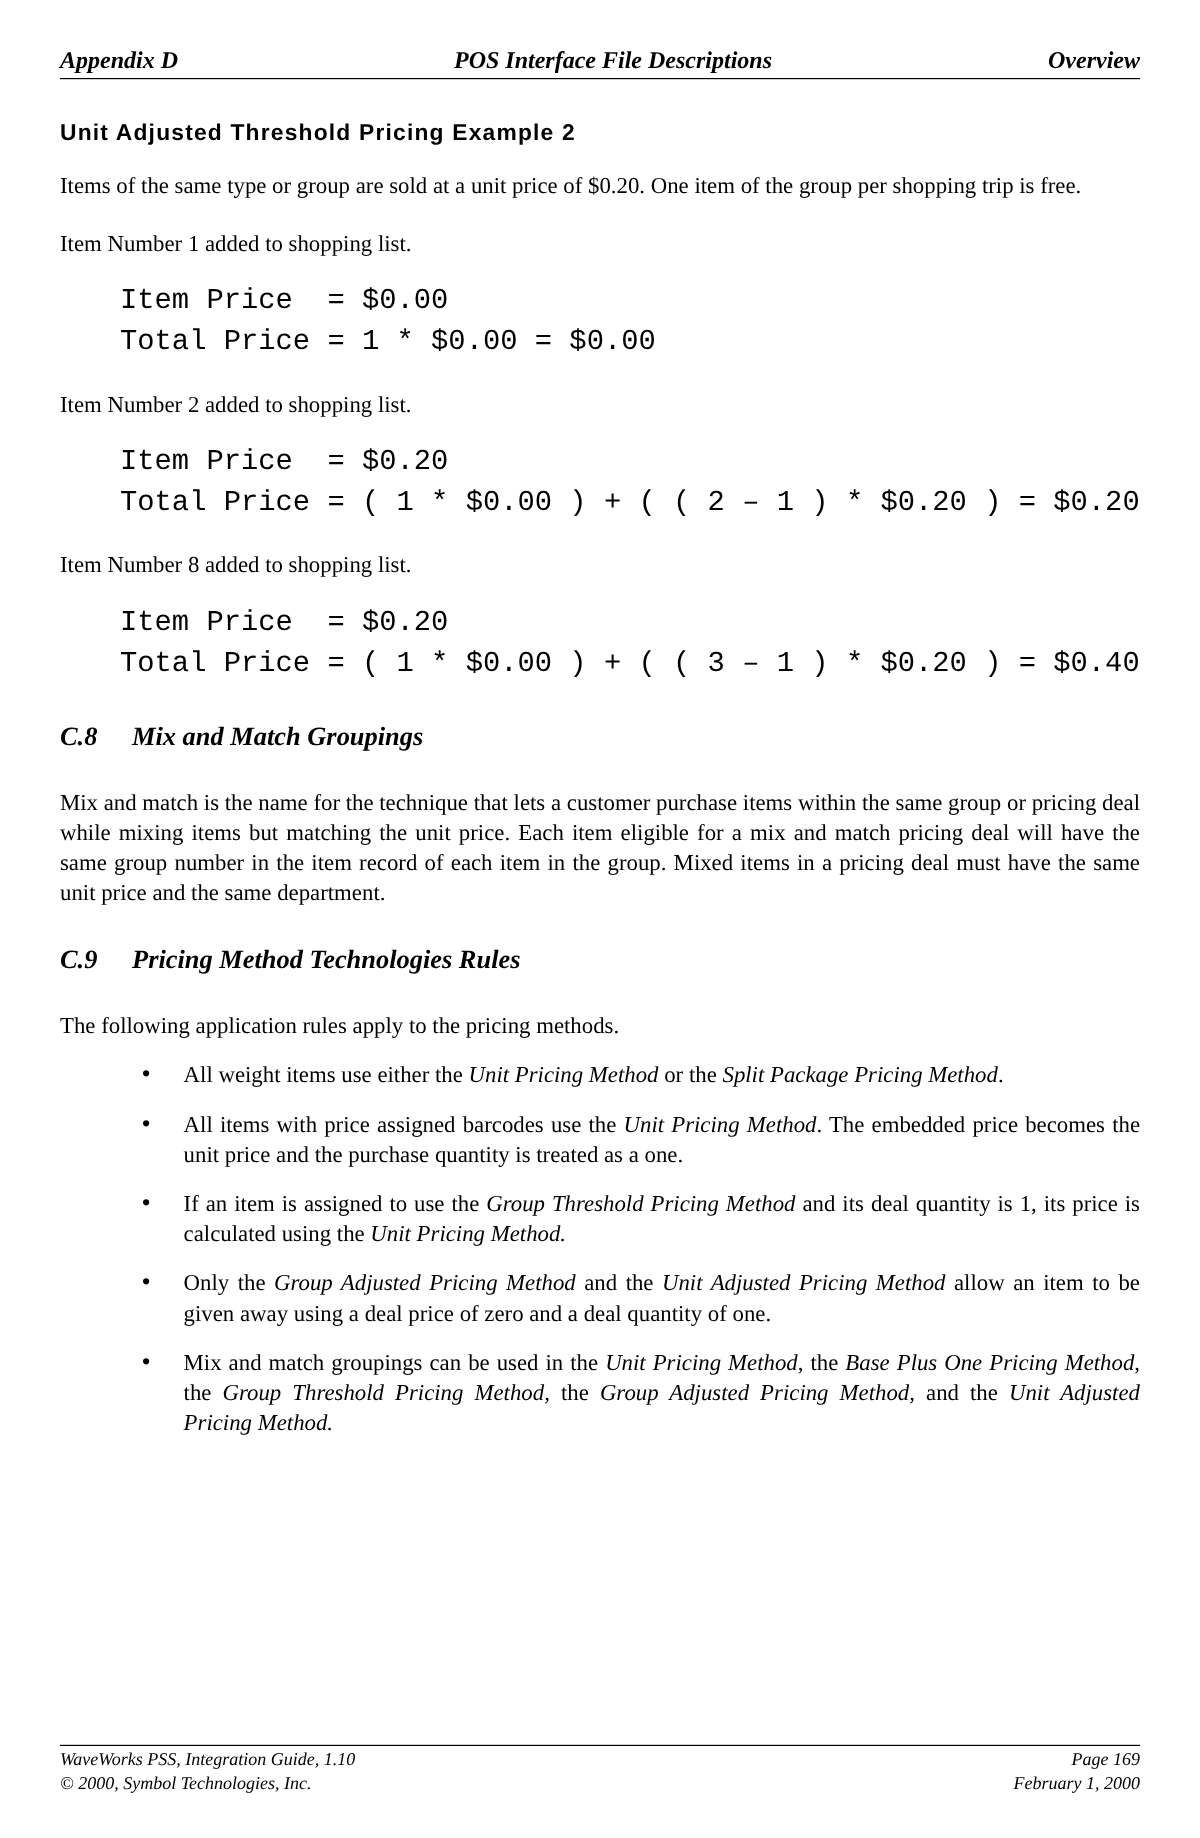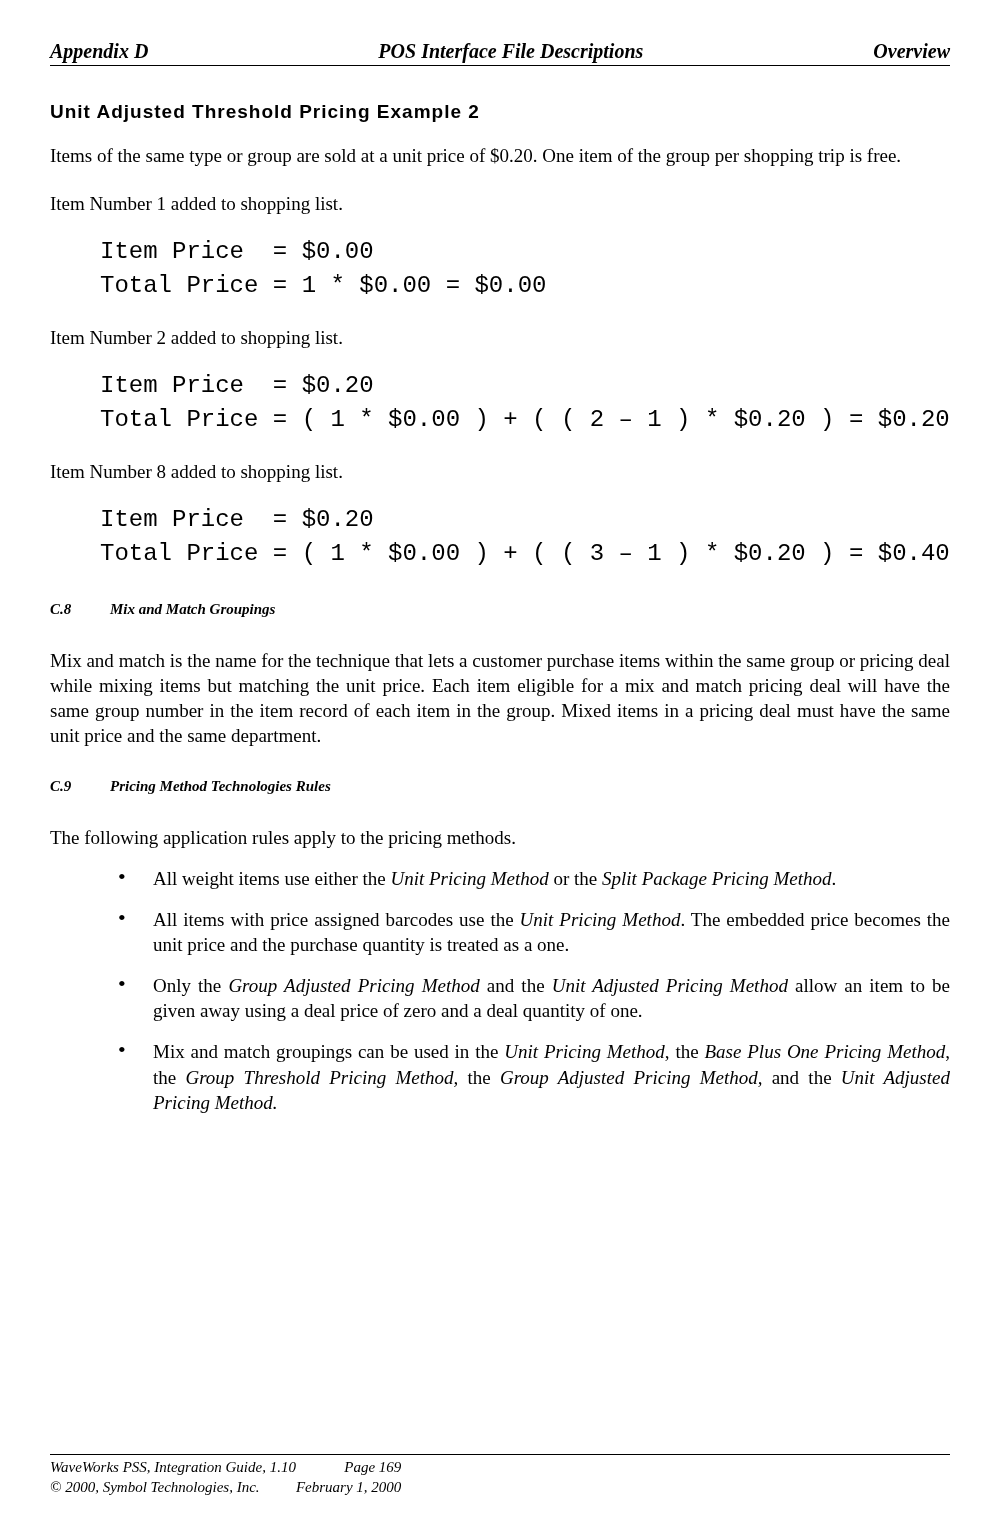--- a/index.html
+++ b/index.html
@@ -43,21 +43,21 @@
       font-family: 'Courier New', monospace;
       font-size: 24px;
       margin-left: 50px;
       margin-bottom: 25px;
       line-height: 1.4;
       white-space: pre;
     }
     .subsection {
       font-style: italic;
       font-weight: bold;
-      font-size: 15px;
+      font-size: 22px;
       margin-top: 30px;
       margin-bottom: 30px;
     }
     .subsection .num {
       display: inline-block;
       width: 60px;
     }
     ul {
       list-style: none;
       padding: 0;
@@ -80,21 +80,21 @@
     }
     .italic { font-style: italic; }
     .footer {
       position: absolute;
       bottom: 35px;
       left: 50px;
       right: 50px;
       border-top: 1.5px solid #000;
       padding-top: 2px;
       display: flex;
-      justify-content: flex-start;
+      justify-content: space-between;
       font-style: italic;
       font-size: 15px;
     }
     .footer-left, .footer-right { line-height: 1.35; }
     .footer-right { text-align: right; }
   </style>
 </head>
 <body>
 
 <div class="header">
@@ -127,20 +127,21 @@
 
 <div class="subsection">
   <span class="num">C.9</span><span>Pricing Method Technologies Rules</span>
 </div>
 
 <div class="para" style="margin-bottom:16px">The following application rules apply to the pricing methods.</div>
 
 <ul>
   <li><span>All weight items use either the </span><span class="italic">Unit Pricing Method</span><span> or the </span><span class="italic">Split Package Pricing Method</span><span>.</span></li>
   <li><span>All items with price assigned barcodes use the </span><span class="italic">Unit Pricing Method</span><span>.  The embedded price becomes the unit price and the purchase quantity is treated as a one.</span></li>
+  <li><span>If an item is assigned to use the </span><span class="italic">Group Threshold Pricing Method</span><span> and its deal quantity is 1, its price is calculated using the </span><span class="italic">Unit Pricing Method.</span></li>
   <li><span>Only the </span><span class="italic">Group Adjusted Pricing Method</span><span> and the </span><span class="italic">Unit Adjusted Pricing Method</span><span> allow an item to be given away using a deal price of zero and a deal quantity of one.</span></li>
   <li><span>Mix and match groupings can be used in the </span><span class="italic">Unit Pricing Method</span><span>, the </span><span class="italic">Base Plus One Pricing Method</span><span>, the </span><span class="italic">Group Threshold Pricing Method,</span><span> the </span><span class="italic">Group Adjusted Pricing Method,</span><span> and the </span><span class="italic">Unit Adjusted Pricing Method.</span></li>
 </ul>
 
 <div class="footer">
   <div class="footer-left">
     <div>WaveWorks PSS, Integration Guide, 1.10</div>
     <div>© 2000, Symbol Technologies, Inc.</div>
   </div>
   <div class="footer-right">

